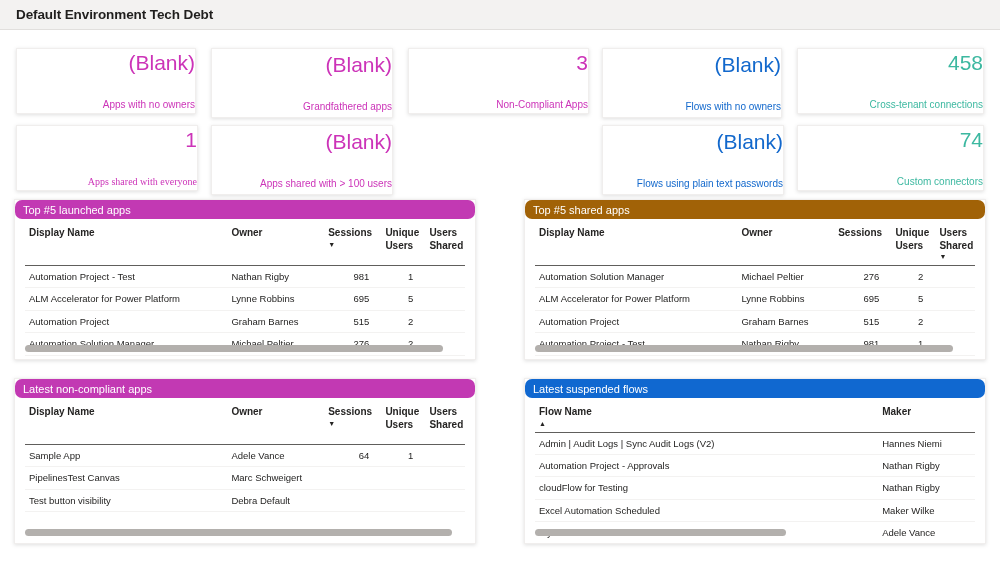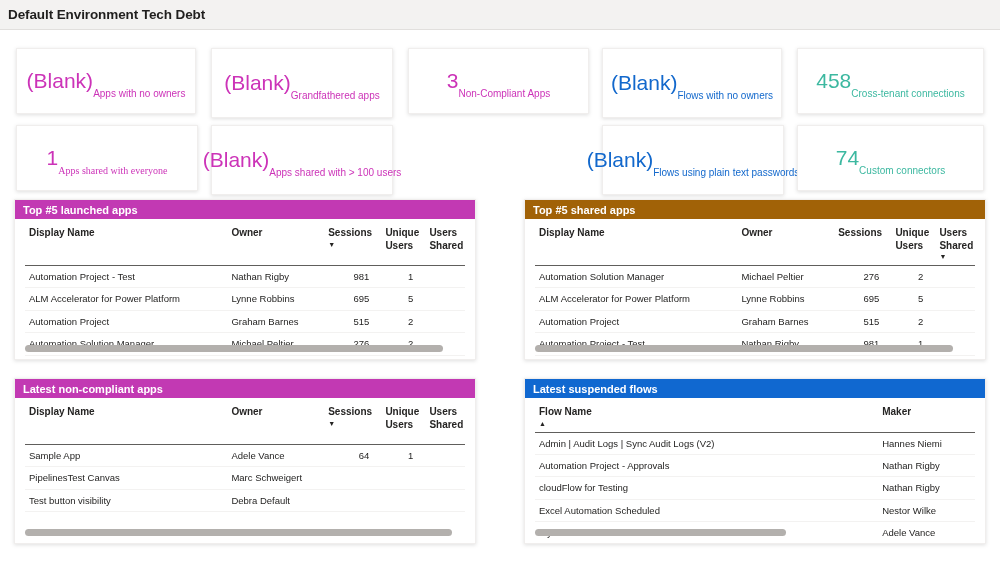--- a/index.html
+++ b/index.html
@@ -17,21 +17,21 @@
     -webkit-font-smoothing: antialiased;
   }
 
   
   #report-header {
     height: 30px;
     background: #f3f2f1;
     border-bottom: 1px solid #e1dfdd;
     display: flex;
     align-items: center;
-    padding-left: 8px;
+    padding-left: 16px;
   }
   #report-title {
     font-size: 13.5px;
     font-weight: bold;
     color: #201f1e;
     letter-spacing: -0.1px;
   }
 
   
   #canvas {
@@ -41,22 +41,22 @@
     background: #ffffff;
   }
 
   
   .kpi-card {
     position: absolute;
     background: #ffffff;
     border: 1px solid #f0eeed;
     box-shadow: 0 1px 4px rgba(0,0,0,0.13);
     display: flex;
-    flex-direction: row;
-    align-items: center;
+    flex-direction: column;
+    align-items: flex-end;
     justify-content: center;
   }
   .kpi-value {
     font-size: 21px;
     line-height: 1.05;
     font-weight: 400;
     white-space: nowrap;
   }
   .kpi-label {
     font-size: 10px;
@@ -75,22 +75,23 @@
     flex-direction: column;
     overflow: hidden;
   }
   .tv-title {
     height: 19px;
     display: flex;
     align-items: center;
     padding-left: 8px;
     color: #ffffff;
     font-size: 11px;
-    font-weight: 700;
+    font-weight: 400;
     flex: none;
+    border-radius: 7px;
   }
   .tv-body {
     flex: 1;
     display: flex;
     flex-direction: column;
     padding: 0 10px;
     position: relative;
     overflow: hidden;
   }
 
@@ -390,21 +391,21 @@
               <tr>
                 <td>Automation Project - Approvals</td>
                 <td>Nathan Rigby</td>
               </tr>
               <tr>
                 <td>cloudFlow for Testing</td>
                 <td>Nathan Rigby</td>
               </tr>
               <tr>
                 <td>Excel Automation Scheduled</td>
-                <td>Nestor Wilke</td>
+                <td>Maker Wilke</td>
               </tr>
               <tr>
                 <td>My Flow's Flow</td>
                 <td>Adele Vance</td>
               </tr>
             </tbody>
           </table>
           <div class="hscroll-track">
             <div class="hscroll-thumb" style="width: 57%; background: rgb(179, 176, 173);"></div>
           </div>

